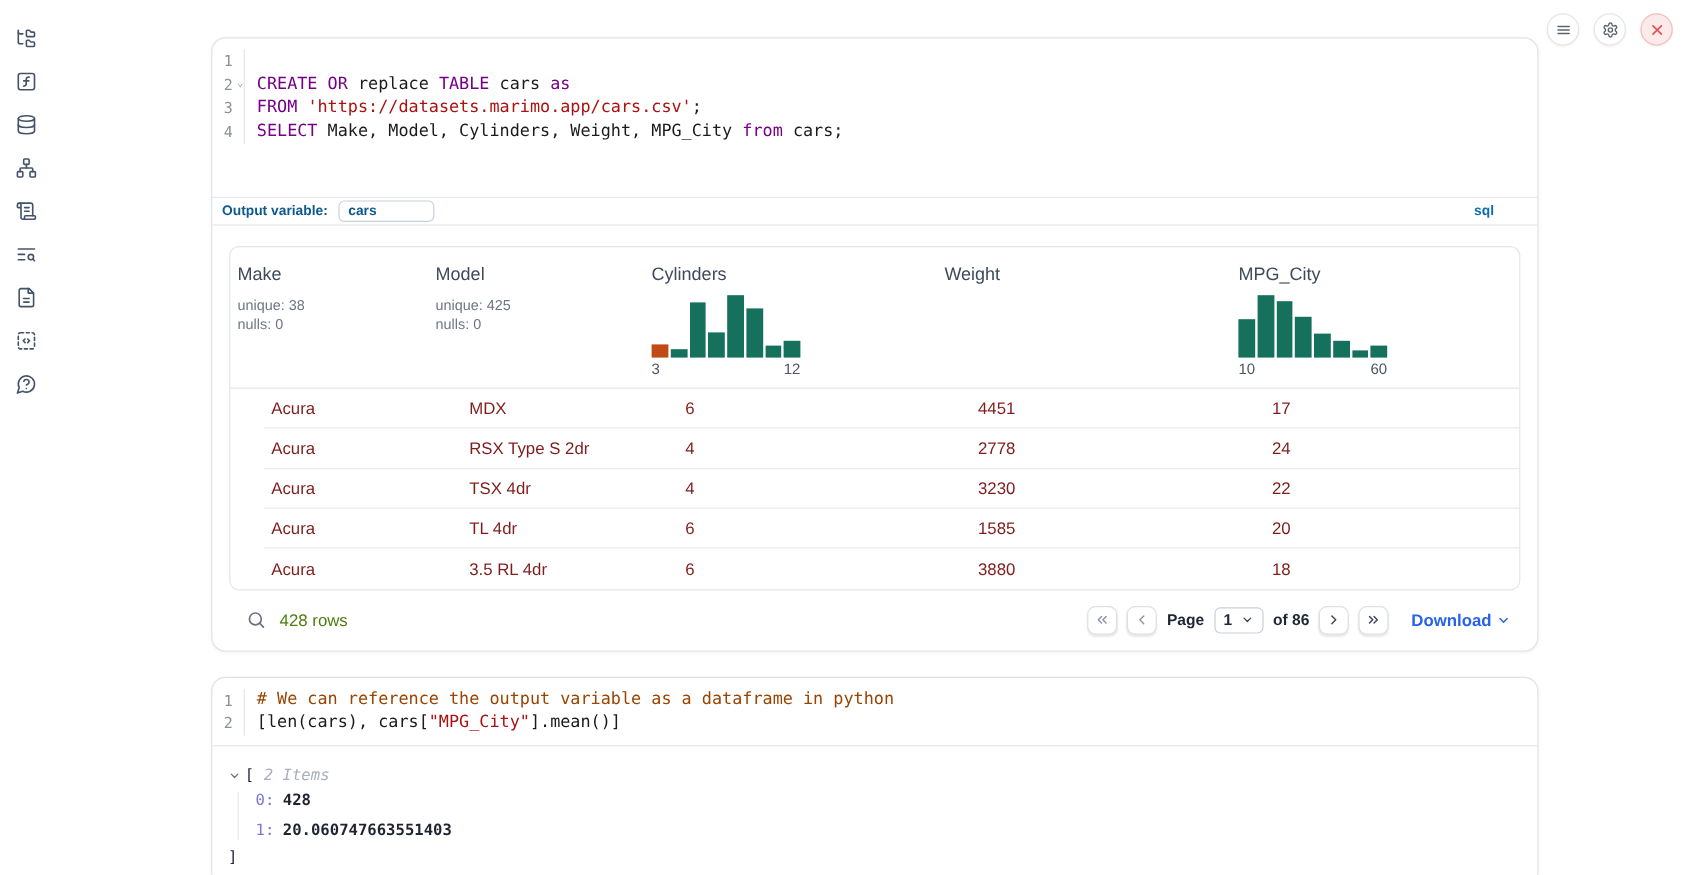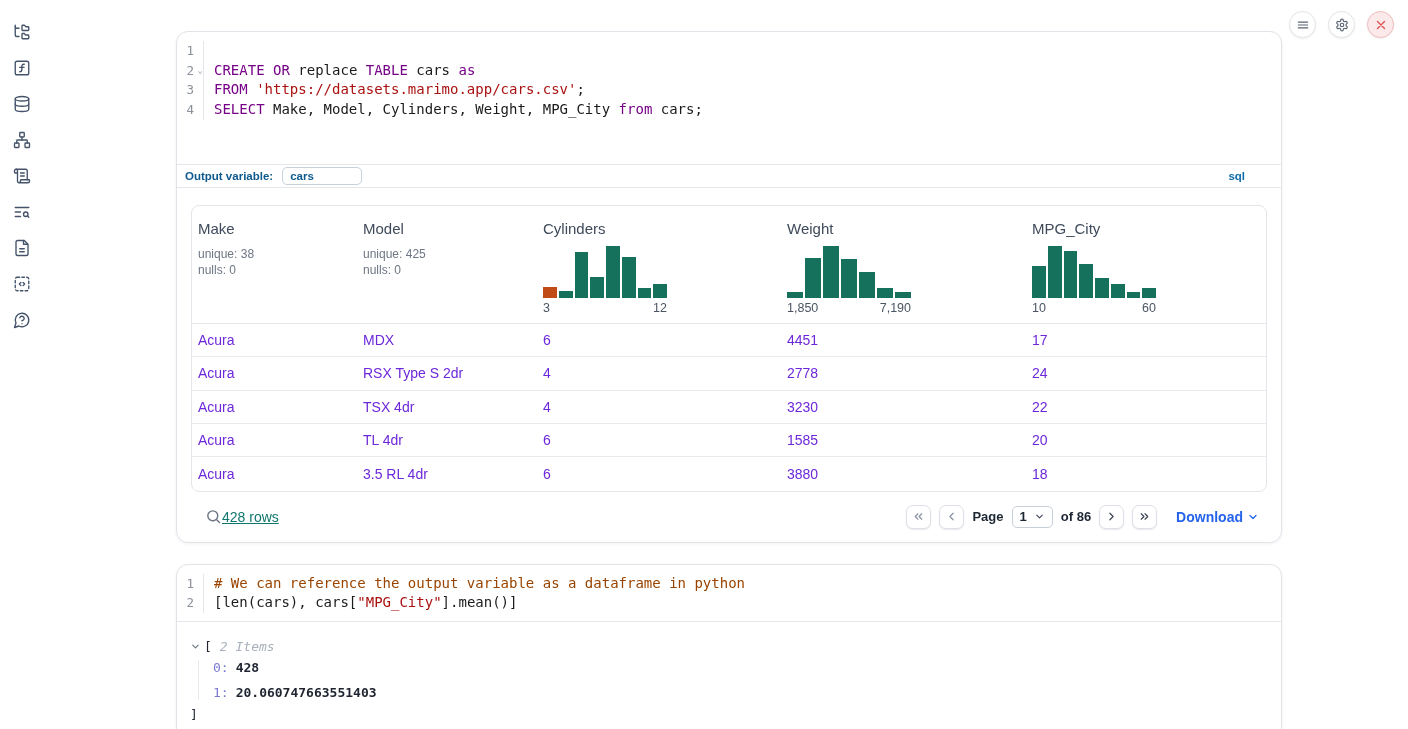--- a/index.html
+++ b/index.html
@@ -44,28 +44,28 @@
   .output-area { padding:17px 14px 8px 14px; }
   .table-box { border:1px solid #e3e6ea; border-radius:8px; overflow:hidden; }
   .thead { display:grid; grid-template-columns:165px 180px 244px 245px 1fr; padding:14px 0 8px 0; border-bottom:1px solid #e5e7eb; }
   .th { padding-left:6px; }
   .th-name { font-size:15px; color:#3f4a5a; cursor:pointer; display:inline-block; }
   .th-stats { margin-top:8px; font-size:12px; color:#6d7684; line-height:16.5px; }
   .hist { margin-top:8px; width:124px; }
   .hist-bars { display:flex; align-items:flex-end; gap:2px; height:52px; }
   .hist-bar { flex:1; border-radius:0; }
   .hist-labels { display:flex; justify-content:space-between; font-size:12.5px; color:#4b5563; margin-top:3px; }
-  .trow { display:grid; grid-template-columns:165px 180px 244px 245px 1fr; height:33.4px; align-items:center; border-bottom:1px solid #e9ecef; font-size:14px; color:#6d28d9; }
+  .trow { display:grid; grid-template-columns:165px 180px 244px 245px 1fr; height:33.4px; align-items:center; border-bottom:1px solid #e9ecef; font-size:14px; color:#7f1d1d;margin-left:28px; }
   .trow:last-child { border-bottom:none; }
   .tcell { padding-left:6px; }
 
   
   .tfooter { display:flex; align-items:center; margin-top:8px; height:34px; padding:0 2px; }
   .tfooter .search-ic { margin-left:12px; color:#6b7280; width:17px; height:17px; cursor:pointer; }
-  .row-count { font-size:14px; color:#0f766e;text-decoration:underline; }
+  .row-count { margin-left:11px; font-size:14px; color:#4d7c0f; }
   .pg-cluster { margin-left:auto; display:flex; align-items:center; gap:8px; }
   .pg-btn { width:25px; height:24px; border-radius:7px; border:1px solid #dde1e7; background:#fff; box-shadow:0 1px 1.5px rgba(0,0,0,.09); display:flex; align-items:center; justify-content:center; cursor:pointer; }
   .pg-btn svg { width:13px; height:13px; }
   .pg-muted { color:#8a93a3; }
   .pg-active { color:#3c4554; }
   .pg-text { font-size:13px; font-weight:600; color:#1d2734; }
   .page-select { display:flex; align-items:center; gap:7px; border:1px solid #c9cfd8; border-radius:5px; height:22px; padding:0 7px; font-size:13px; font-weight:600; color:#1d2734; cursor:pointer; background:#fff; }
   .page-select svg { width:11px; height:11px; color:#3c4554; }
   .download { display:flex; align-items:center; gap:4px; color:#2563eb; font-size:14px; font-weight:600; margin-left:11px; margin-right:6px; cursor:pointer; }
   .download svg { width:12px; height:12px; }
@@ -235,35 +235,20 @@
                   <div class="hist-bar" style="height: 14px; background: rgb(21, 112, 92);"></div>
                 </div>
                 <div class="hist-labels">
                   <span>3</span>
                   <span>12</span>
                 </div>
               </div>
           </div>
           <div class="th">
             <span class="th-name">Weight</span>
-            <div class="hist">
-                <div class="hist-bars">
-                  <div class="hist-bar" style="height: 6px; background: rgb(21, 112, 92);"></div>
-                  <div class="hist-bar" style="height: 40px; background: rgb(21, 112, 92);"></div>
-                  <div class="hist-bar" style="height: 52px; background: rgb(21, 112, 92);"></div>
-                  <div class="hist-bar" style="height: 39px; background: rgb(21, 112, 92);"></div>
-                  <div class="hist-bar" style="height: 26px; background: rgb(21, 112, 92);"></div>
-                  <div class="hist-bar" style="height: 10px; background: rgb(21, 112, 92);"></div>
-                  <div class="hist-bar" style="height: 6px; background: rgb(21, 112, 92);"></div>
-                </div>
-                <div class="hist-labels">
-                  <span>1,850</span>
-                  <span>7,190</span>
-                </div>
-              </div>
           </div>
           <div class="th">
             <span class="th-name">MPG_City</span>
             <div class="hist">
                 <div class="hist-bars">
                   <div class="hist-bar" style="height: 32px; background: rgb(21, 112, 92);"></div>
                   <div class="hist-bar" style="height: 52px; background: rgb(21, 112, 92);"></div>
                   <div class="hist-bar" style="height: 47px; background: rgb(21, 112, 92);"></div>
                   <div class="hist-bar" style="height: 34px; background: rgb(21, 112, 92);"></div>
                   <div class="hist-bar" style="height: 20px; background: rgb(21, 112, 92);"></div>

